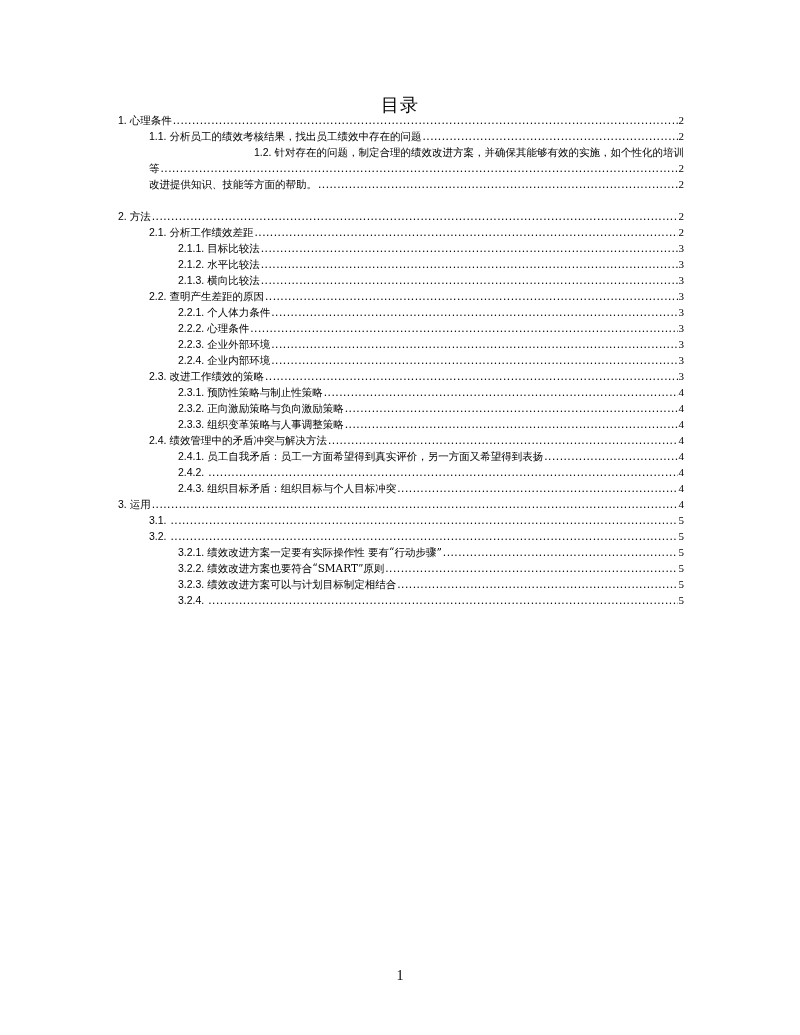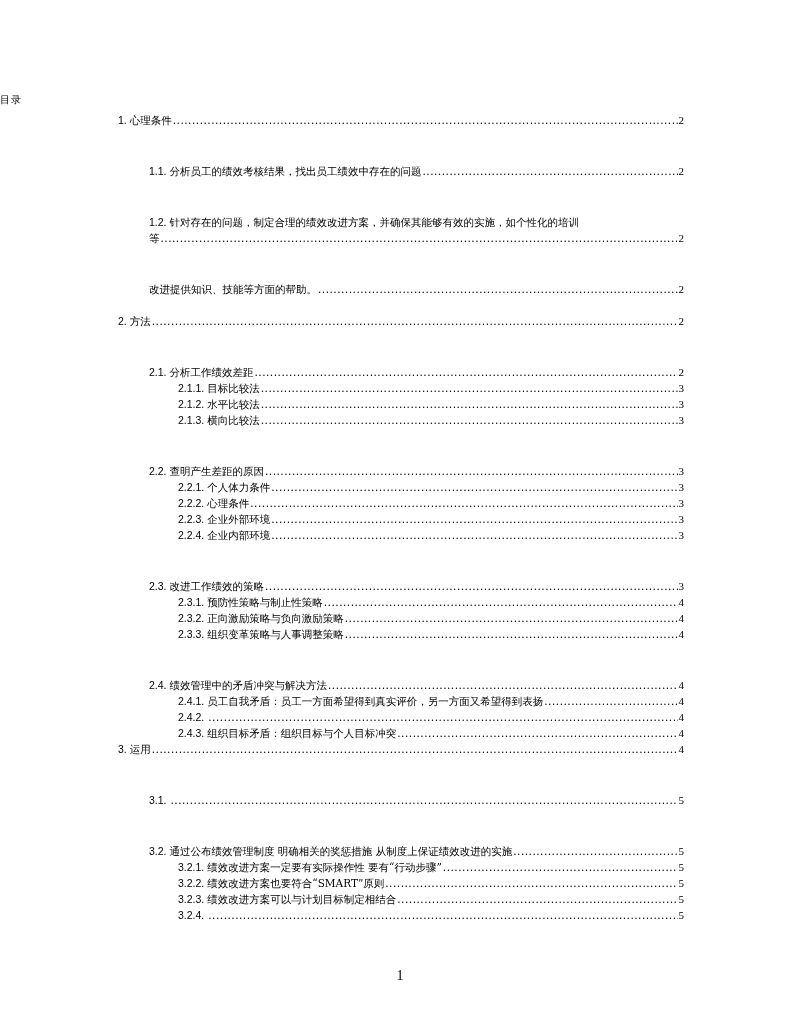--- a/index.html
+++ b/index.html
@@ -1,31 +1,31 @@
 <!DOCTYPE html>
 <html><head>
   <meta charset="utf-8">
   <style>
     html, body { margin: 0; padding: 0; background: #ffffff; }
     body { width: 800px; height: 1035px; position: relative; overflow: hidden;
            font-family: "DejaVu Serif", "Liberation Serif", serif; color: #000; }
     .page { position: absolute; left: 0; top: 0; width: 800px; height: 1035px; background: #fff; }
-    .toc-title { position: absolute; top: 93px; left: 0; width: 800px; text-align: left;
-                 font-size: 10px; letter-spacing: 1px; }
+    .toc-title { position: absolute; top: 93px; left: 0; width: 800px; text-align: center;
+                 font-size: 18px; letter-spacing: 1px; }
     .toc { position: absolute; top: 112px; left: 118px; width: 566px; }
     .entry { position: relative; font-size: 10.5px; line-height: 16px; height: 16px; }
-    .entry.wrap { height: 32px; }
+    .entry.wrap { height: 32px; text-align: right; }
     .entry .row { display: flex; align-items: baseline; white-space: nowrap; }
     .entry .num { font-family: "Liberation Sans", sans-serif; margin-right: 3px; }
     .entry .txt { }
     .entry .dots { flex: 1; overflow: hidden; margin: 0 1px; }
     .entry .dots::before { content: "................................................................................................................................................................................................................................................................................................................................................................"; letter-spacing: 0.5px; }
     .entry .pg { font-family: "Liberation Serif", serif; font-size: 11px; }
     .lvl1 { padding-left: 0; }
-    .lvl2 { padding-left: 31px; margin-top: 35px; }
+    .lvl2 { padding-left: 31px; }
     .lvl3 { padding-left: 60px; }
     .wrapline { white-space: nowrap; overflow: hidden; }
     .page-number { position: absolute; top: 968px; left: 0; width: 800px; text-align: center;
                    font-family: "Liberation Serif", serif; font-size: 14px; }
   </style>
 </head>
 <body>
 
 <div class="page">
   <div class="toc-title">目录</div>
@@ -216,21 +216,20 @@
       <div class="entry lvl2">
         <div class="row">
           <span class="num">3.1.</span>
           <span class="dots"></span>
           <span class="pg">5</span>
         </div>
       </div>
       <div class="entry lvl2">
         <div class="row">
           <span class="num">3.2.</span>
-          <span class="txt">通过公布绩效管理制度 明确相关的奖惩措施 从制度上保证绩效改进的实施</span>
           <span class="dots"></span>
           <span class="pg">5</span>
         </div>
       </div>
       <div class="entry lvl3">
         <div class="row">
           <span class="num">3.2.1.</span>
           <span class="txt">绩效改进方案一定要有实际操作性 要有“行动步骤”</span>
           <span class="dots"></span>
           <span class="pg">5</span>

